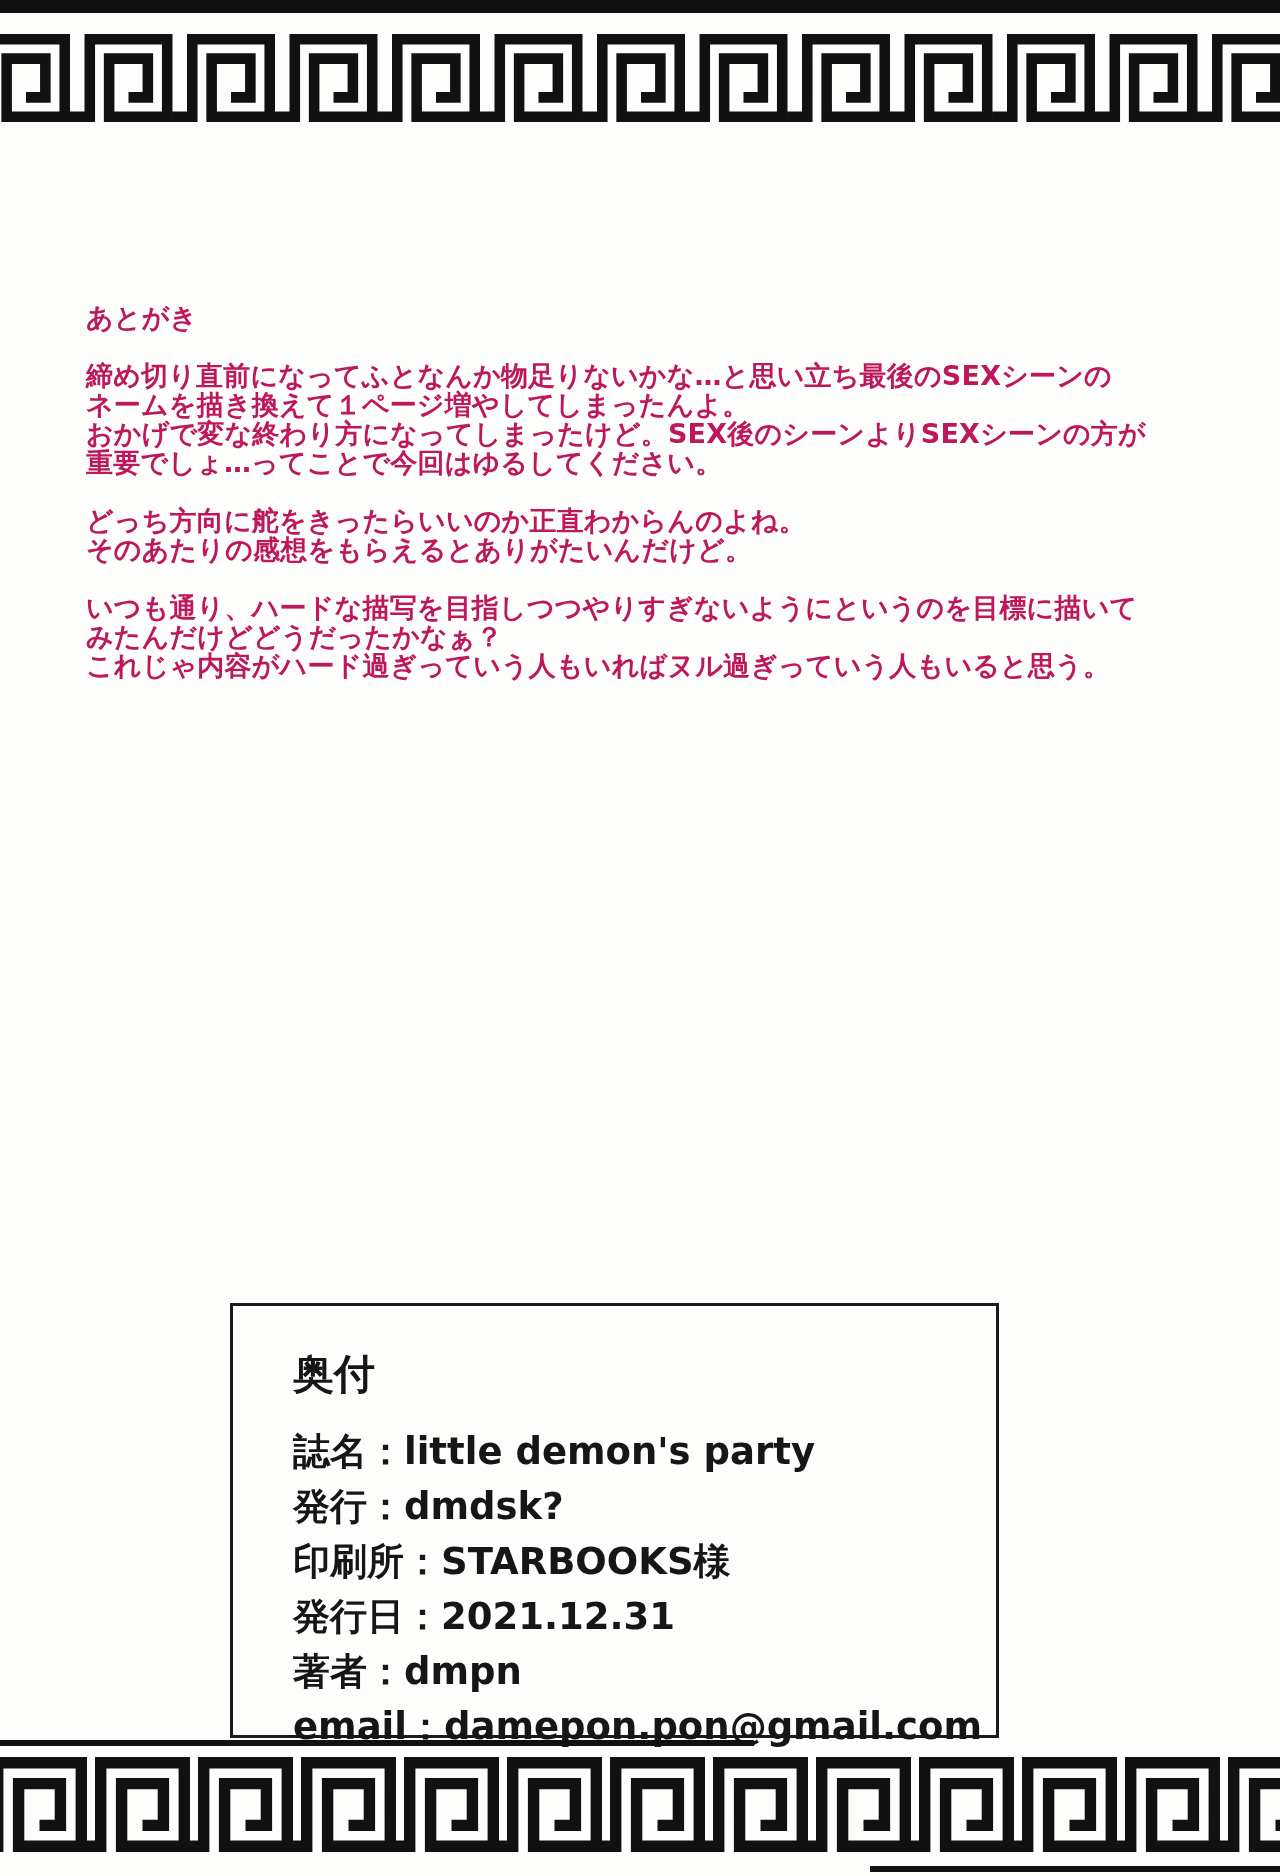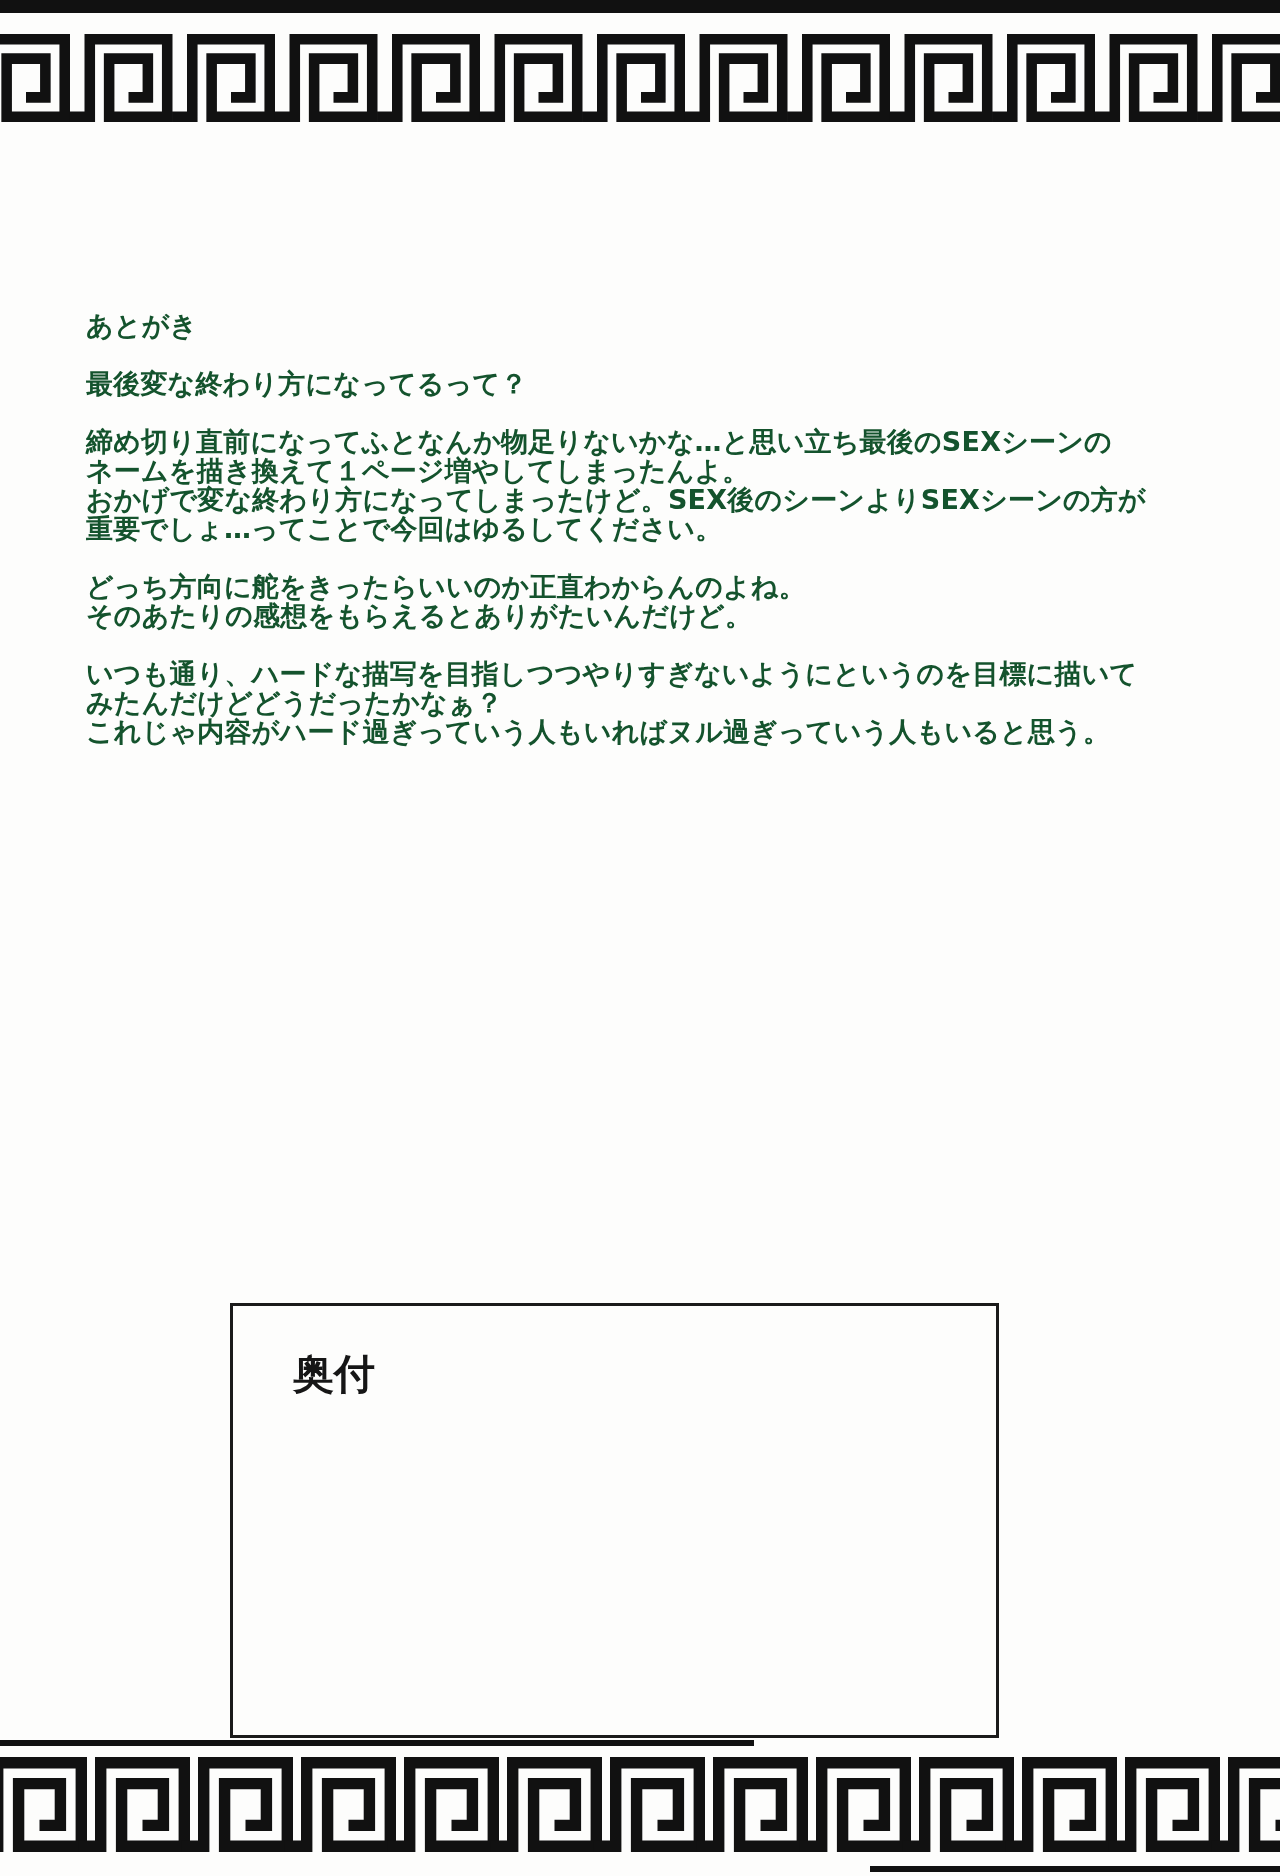--- a/index.html
+++ b/index.html
@@ -26,27 +26,27 @@
     left:0;
     display:block;
     color:var(--ink);
   }
   .border-top{top:0;width:1280px;height:126px;}
   .border-bottom{top:1738px;width:1280px;height:138px;}
   
   .afterword{
     position:absolute;
     left:86px;
-    top:311px;
+    top:303px;
     width:1150px;
     font-size:27px;
     line-height:29px;
     font-weight:700;
     letter-spacing:0.2px;
-    color:#14532d;
+    color:#be185d;
   }
   .afterword h1{
     font-size:27px;
     line-height:29px;
     font-weight:700;
     margin:0 0 29px 0;
   }
   .afterword p{
     margin:0 0 29px 0;
     white-space:pre-line;
@@ -100,34 +100,41 @@
       <use href="#meander-unit" transform="translate(802,34) scale(0.88)"></use>
       <use href="#meander-unit" transform="translate(904.5,34) scale(0.88)"></use>
       <use href="#meander-unit" transform="translate(1007,34) scale(0.88)"></use>
       <use href="#meander-unit" transform="translate(1109.5,34) scale(0.88)"></use>
       <use href="#meander-unit" transform="translate(1212,34) scale(0.88)"></use>
     </g>
   </svg>
 
   <div class="afterword">
     <h1>あとがき</h1>
-    <p>最後変な終わり方になってるって？</p>
     <p>締め切り直前になってふとなんか物足りないかな…と思い立ち最後のSEXシーンの
 ネームを描き換えて１ページ増やしてしまったんよ。
 おかげで変な終わり方になってしまったけど。SEX後のシーンよりSEXシーンの方が
 重要でしょ…ってことで今回はゆるしてください。</p>
     <p>どっち方向に舵をきったらいいのか正直わからんのよね。
 そのあたりの感想をもらえるとありがたいんだけど。</p>
     <p>いつも通り、ハードな描写を目指しつつやりすぎないようにというのを目標に描いて
 みたんだけどどうだったかなぁ？
 これじゃ内容がハード過ぎっていう人もいればヌル過ぎっていう人もいると思う。</p>
   </div>
 
   <div class="colophon">
     <h2>奥付</h2>
+    <div class="lines">
+      <div>誌名：little demon's party</div>
+      <div>発行：dmdsk?</div>
+      <div>印刷所：STARBOOKS様</div>
+      <div>発行日：2021.12.31</div>
+      <div>著者：dmpn</div>
+      <div>email：damepon.pon@gmail.com</div>
+    </div>
   </div>
 
   <svg class="border-svg border-bottom" viewBox="0 0 1280 138" preserveAspectRatio="none" aria-hidden="true">
     <rect x="0" y="2" width="754" height="6" fill="currentColor"></rect>
     <g>
       <use href="#meander-unit" transform="translate(-8,19) scale(0.95)"></use>
       <use href="#meander-unit" transform="translate(95,19) scale(0.95)"></use>
       <use href="#meander-unit" transform="translate(198,19) scale(0.95)"></use>
       <use href="#meander-unit" transform="translate(301,19) scale(0.95)"></use>
       <use href="#meander-unit" transform="translate(404,19) scale(0.95)"></use>

